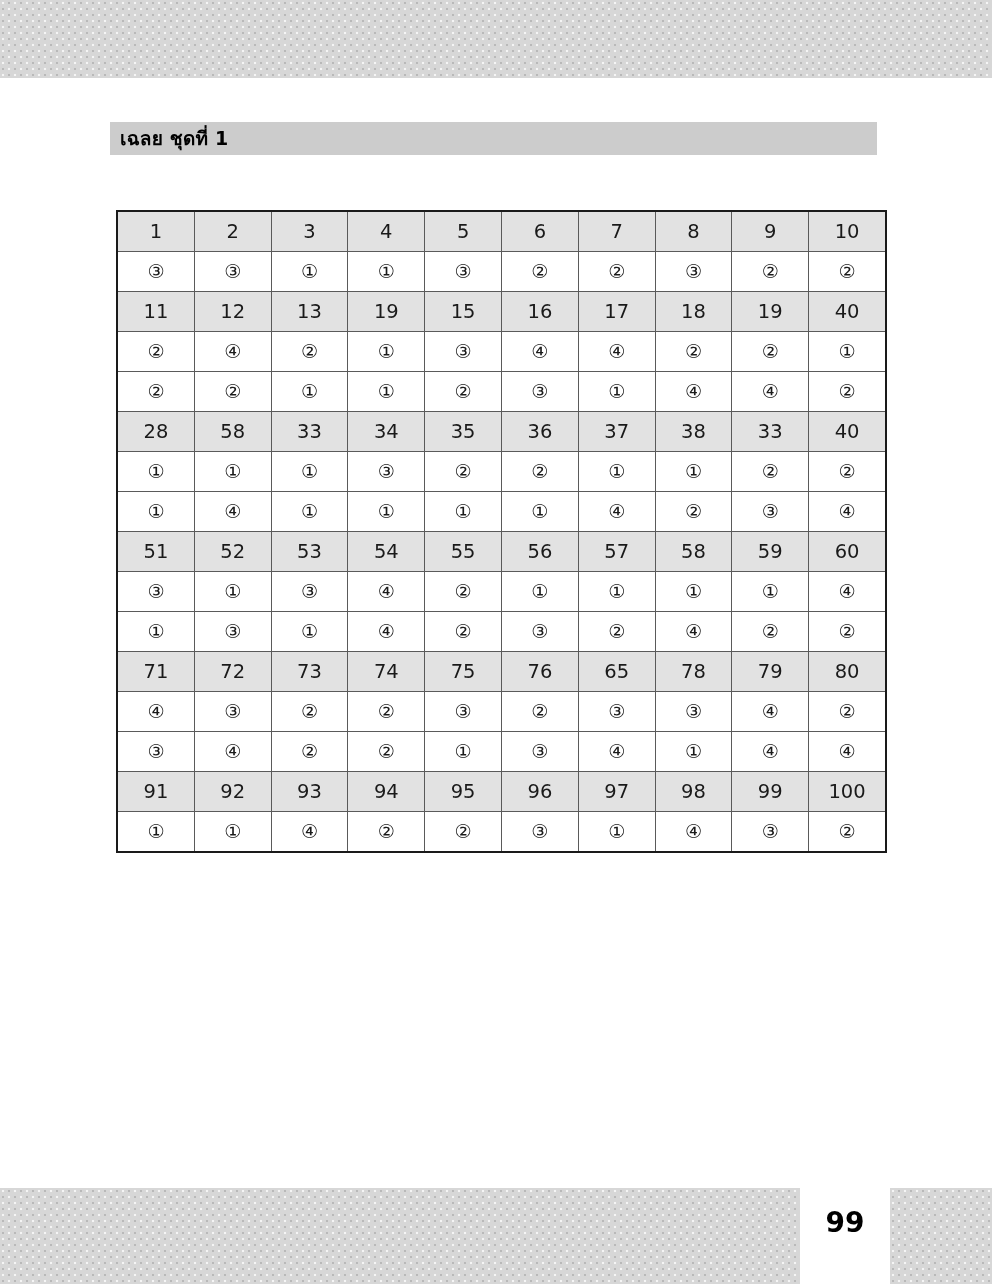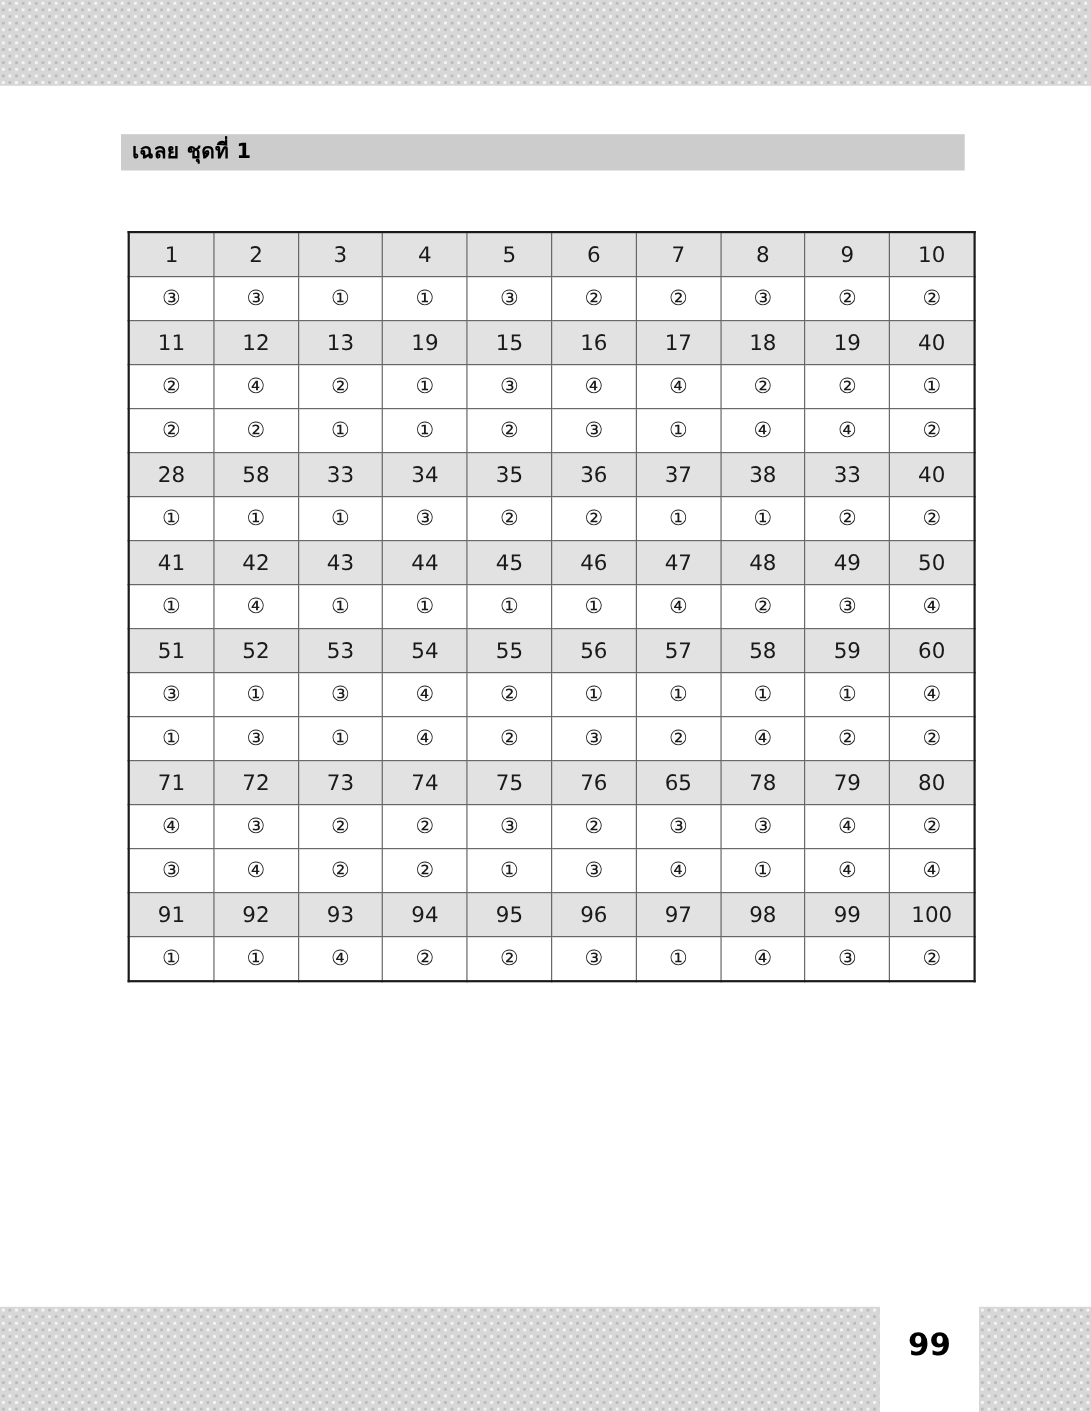--- a/index.html
+++ b/index.html
@@ -225,32 +225,20 @@
         <td><span class="circ">①</span></td>
         <td><span class="circ">①</span></td>
         <td><span class="circ">③</span></td>
         <td><span class="circ">②</span></td>
         <td><span class="circ">②</span></td>
         <td><span class="circ">①</span></td>
         <td><span class="circ">①</span></td>
         <td><span class="circ">②</span></td>
         <td><span class="circ">②</span></td>
       </tr>
-      <tr class="num-row">
-        <td>41</td>
-        <td>42</td>
-        <td>43</td>
-        <td>44</td>
-        <td>45</td>
-        <td>46</td>
-        <td>47</td>
-        <td>48</td>
-        <td>49</td>
-        <td>50</td>
-      </tr>
       <tr class="ans-row">
         <td><span class="circ">①</span></td>
         <td><span class="circ">④</span></td>
         <td><span class="circ">①</span></td>
         <td><span class="circ">①</span></td>
         <td><span class="circ">①</span></td>
         <td><span class="circ">①</span></td>
         <td><span class="circ">④</span></td>
         <td><span class="circ">②</span></td>
         <td><span class="circ">③</span></td>

